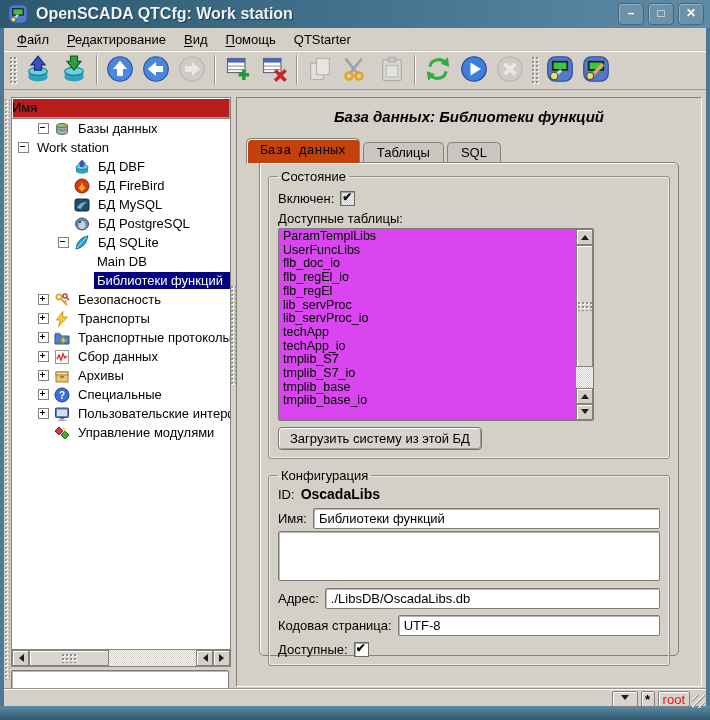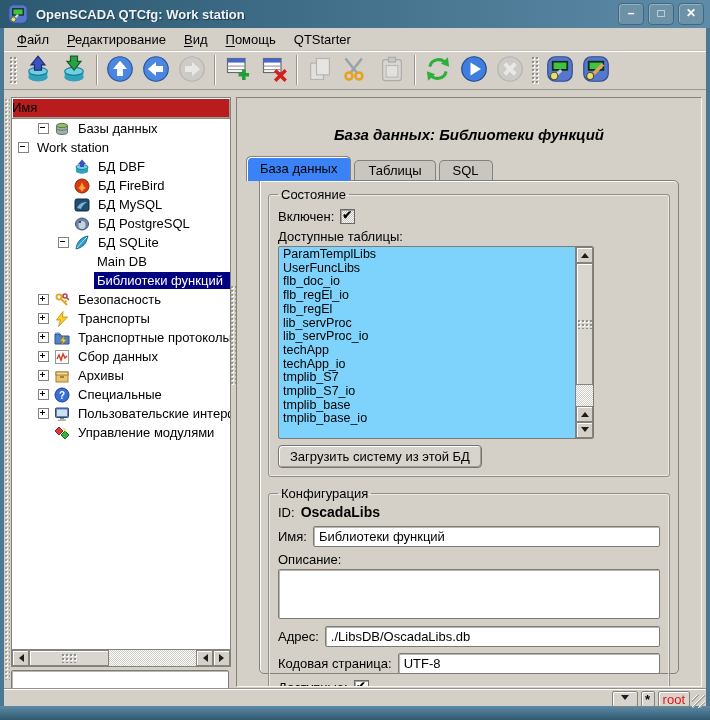--- a/index.html
+++ b/index.html
@@ -2,21 +2,21 @@
 <html><head>
 <meta charset="utf-8">
 <style>
   html,body{margin:0;padding:0;}
   body{width:710px;height:720px;font-family:"Liberation Sans",sans-serif;font-size:13px;color:#000;background:#8fa5b5;}
   .window{position:relative;width:710px;height:720px;background:#4c7893;overflow:hidden;}
 
   
   .titlebar{height:28px;display:flex;align-items:center;background:linear-gradient(90deg,#2b5970 0%,#416f8a 45%,#5e8ba7 100%);padding:0 4px;}
   .titlebar .app-icon{width:20px;height:20px;margin:0 8px 0 4px;flex:none;}
-  .titlebar .title{flex:1;font-weight:bold;font-size:13px;color:#eef3f6;text-shadow:1px 1px 1px #1c3947;white-space:nowrap;overflow:hidden;}
+  .titlebar .title{flex:1;font-weight:bold;font-size:16px;color:#eef3f6;text-shadow:1px 1px 1px #1c3947;white-space:nowrap;overflow:hidden;}
   .win-btns{display:flex;gap:4px;margin-right:2px;}
   .win-btn{width:24px;height:20px;border-radius:4px;background:#6d92a8;border:1px solid #43677e;box-shadow:inset 1px 1px 0 #93b2c4;color:#fff;font-weight:bold;font-size:12px;line-height:18px;text-align:center;cursor:default;}
 
   
   .frame-body{margin:0 4px;background:#d4d0c8;height:678px;position:relative;}
 
   .menubar{height:22px;display:flex;align-items:center;padding-left:4px;border-bottom:1px solid #c6c3bc;text-align:center;}
   .menu-item{padding:2px 9px;white-space:nowrap;}
   .menu-item u{text-underline-offset:2px;}
 
@@ -55,35 +55,35 @@
   .tri.left{border-right:5px solid #1c1c1c;margin-left:-3px;}
   .tri.right{border-left:5px solid #1c1c1c;margin-right:-3px;}
 
   .tree-filter{position:absolute;left:7px;top:580px;width:208px;height:18px;background:#fff;border:1px solid #7d7b76;border-radius:2px;box-shadow:inset 1px 1px 0 #b9b6af;font:13px "Liberation Sans",sans-serif;padding:0 4px;}
 
   .splitter{position:absolute;left:226px;top:0;width:6px;height:598px;}
   .splitter .dots{position:absolute;left:0;top:195px;width:6px;height:100px;background-image:radial-gradient(#9a978f 30%,transparent 32%),radial-gradient(#fff 30%,transparent 32%);background-size:4px 4px;background-position:0 0,1px 1px;}
 
   
   .main-panel{position:absolute;left:232px;top:7px;width:464px;height:588px;background:#d4d0c8;border:1px solid #84827d;border-right-color:#f6f5f2;border-bottom-color:#f6f5f2;overflow:hidden;}
-  .panel-title{margin-top:28px;text-align:center;font-size:15px;font-weight:bold;font-style:italic;}
+  .panel-title{margin-top:10px;text-align:center;font-size:15px;font-weight:bold;font-style:italic;}
   .tabs{display:flex;align-items:flex-end;margin:13px 0 0 9px;height:25px;}
   .tab{border:1px solid #84827d;border-bottom:none;border-radius:5px 5px 0 0;background:#c9c6bf;padding:0 13px;height:20px;line-height:20px;margin-right:3px;position:relative;}
-  .tab.active{background:#3b82f6;height:24px;line-height:24px;box-shadow:inset 1px 1px 0 #fff;z-index:2;}
+  .tab.active{background:#c2410c;height:24px;line-height:24px;box-shadow:inset 1px 1px 0 #fff;z-index:2;font-family:Liberation Mono, monospace;}
   .tab-frame{margin:0 22px;height:494px;border:1px solid #84827d;border-radius:0 5px 5px 5px;margin-top:-1px;background:#d4d0c8;box-shadow:inset 1px 1px 0 #ffffff;padding:2px 8px;box-sizing:border-box;position:relative;z-index:1;}
 
   fieldset.group{border:1px solid #908e88;border-radius:3px;margin:4px 0 0 0;padding:1px 9px 8px 9px;box-shadow:inset 0 0 0 1px rgba(255,255,255,.55);}
   fieldset.group legend{padding:0 3px;font-size:13px;}
   .form-row{display:flex;align-items:center;margin-top:6px;}
   .form-row .lbl{margin-right:6px;white-space:nowrap;}
   .cb{width:13px;height:13px;flex:none;border:1px solid #6b6963;background:#fff;box-shadow:inset 1px 1px 0 #a7a49d;position:relative;}
   .cb .mark{position:absolute;left:1px;top:-2px;font-size:12px;font-weight:bold;color:#000;}
   .cb.dither{background-image:repeating-conic-gradient(#ffffff 0% 25%,#c8c5be 0% 50%);background-size:2px 2px;}
 
-  .listbox{margin-top:2px;width:316px;height:193px;background:#7dd3fc;border:1px solid #7d7b76;border-radius:2px;display:flex;overflow:hidden;box-sizing:border-box;}
+  .listbox{margin-top:2px;width:316px;height:193px;background:#d946ef;border:1px solid #7d7b76;border-radius:2px;display:flex;overflow:hidden;box-sizing:border-box;}
   .list-items{flex:1;overflow:hidden;padding:1px 0 0 4px;}
   .list-item{font-size:12.5px;line-height:13.7px;white-space:nowrap;}
   .vscroll{width:17px;flex:none;display:flex;flex-direction:column;background-image:repeating-conic-gradient(#ffffff 0% 25%,#cfccc5 0% 50%);background-size:2px 2px;border-left:1px solid #84827d;}
   .vscroll .sb-btn{width:100%;height:16px;}
   .vscroll .sb-thumb{width:100%;height:122px;flex:none;}
   .vscroll .spacer{flex:1;}
 
   .load-btn{margin-top:6px;align-self:flex-start;background:#d7d4cd;border:1px solid #75736e;border-radius:4px;box-shadow:inset 1px 1px 0 #ffffff,inset -1px -1px 0 #a19e97;padding:3px 11px;font:13px "Liberation Sans",sans-serif;}
 
   .txt{flex:1;height:17px;background:#fff;border:1px solid #7d7b76;border-radius:2px;box-shadow:inset 1px 1px 0 #b9b6af;font:13px "Liberation Sans",sans-serif;padding:1px 5px;}
@@ -515,23 +515,20 @@
           <fieldset class="group" style="margin-top:9px;">
             <legend>Конфигурация</legend>
             <div class="form-row" style="margin-top:2px;">
               <span class="lbl">ID:</span>
               <span class="id-val">OscadaLibs</span>
             </div>
             <div class="form-row">
               <span class="lbl">Имя:</span>
               <input class="txt" value="Библиотеки функций" style="">
             </div>
-            <div class="form-row" style="margin-top:5px;">
-              <span class="lbl">Описание:</span>
-            </div>
             <textarea class="descr-box" style=""></textarea>
             <div class="form-row" style="margin-top:4px;">
               <span class="lbl">Адрес:</span>
               <input class="txt" value="./LibsDB/OscadaLibs.db" style="">
             </div>
             <div class="form-row">
               <span class="lbl">Кодовая страница:</span>
               <input class="txt" value="UTF-8" style="">
             </div>
             <div class="form-row">

